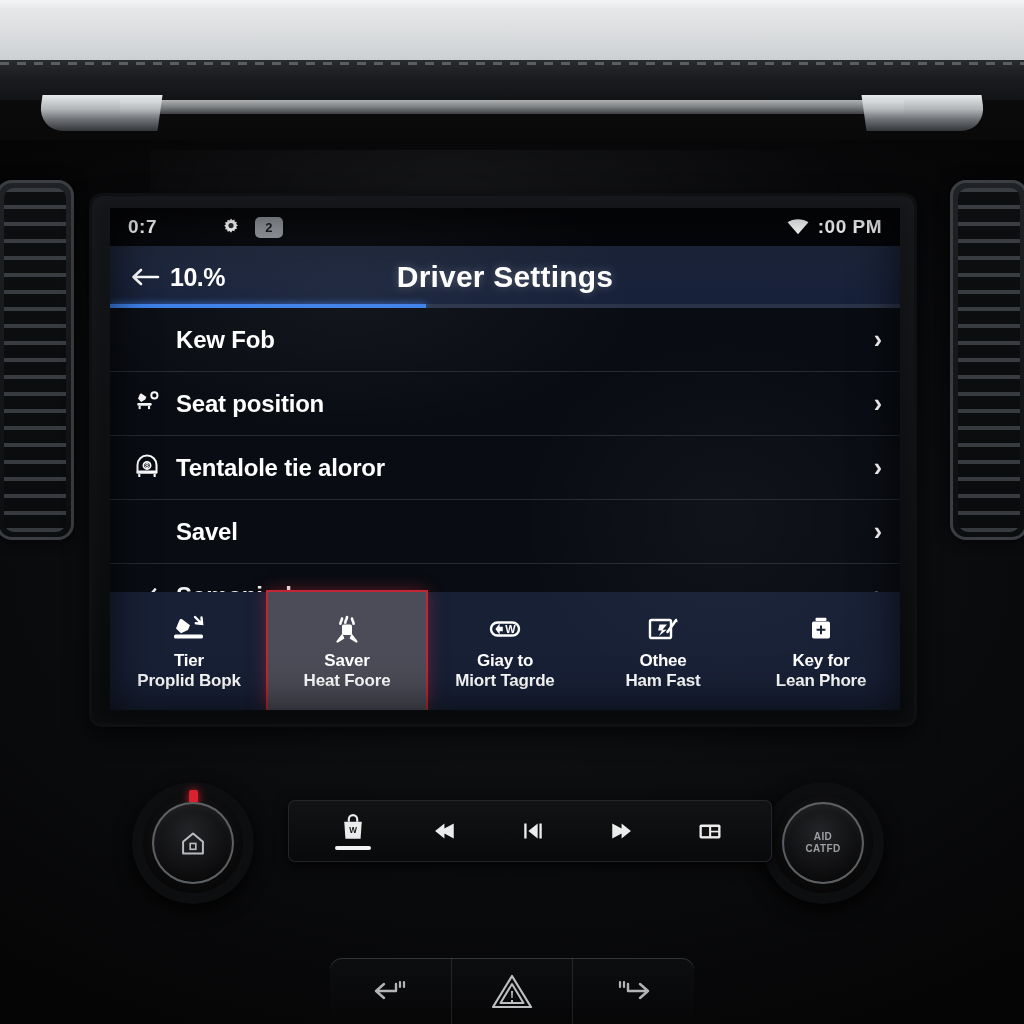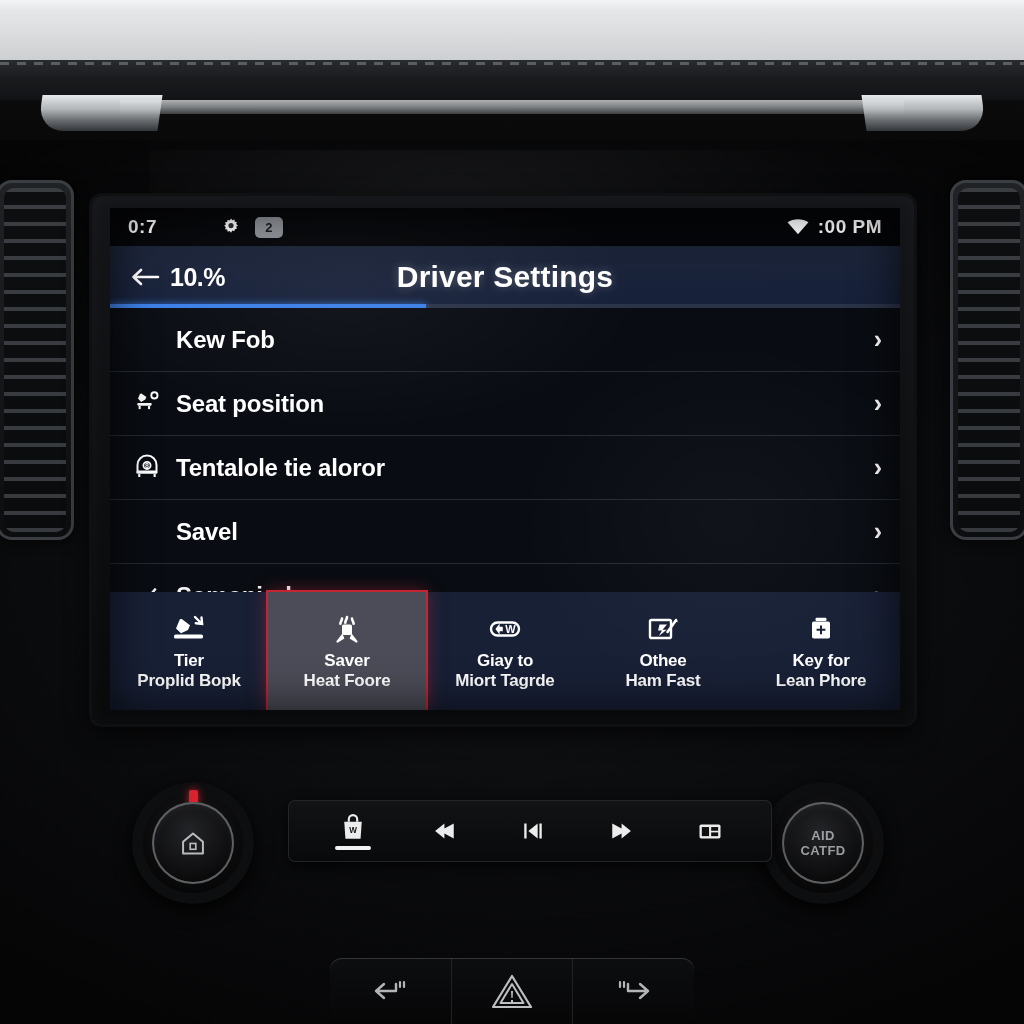--- a/index.html
+++ b/index.html
@@ -96,21 +96,21 @@
     box-shadow:0 6px 18px rgba(0,0,0,.9), inset 0 0 0 11px #0d0e10;}
   .knob .face{position:absolute;left:20px;top:20px;width:82px;height:82px;border-radius:50%;
     background:radial-gradient(circle at 46% 36%,#232427,#0a0a0b 72%);
     box-shadow:inset 0 0 0 2px #5d6164, inset 0 3px 10px rgba(255,255,255,.08);
     display:flex;flex-direction:column;align-items:center;justify-content:center;}
   .knob.left{left:132px;top:782px;}
   .knob.right{left:762px;top:782px;}
   .knob .redmark{position:absolute;left:50%;top:8px;width:9px;height:15px;margin-left:-4px;
     background:#d8222f;border-radius:2px;box-shadow:0 0 9px rgba(216,34,47,.9);}
   .home-ico{width:28px;height:28px;display:block;opacity:.88;}
-  .knob-text{color:#b9bcbf;font-size:13px;font-weight:bold;line-height:1.18;text-align:right;
+  .knob-text{color:#b9bcbf;font-size:10px;font-weight:bold;line-height:1.18;text-align:right;
     opacity:.82;letter-spacing:.4px;}
 
   .media-strip{position:absolute;left:288px;top:800px;width:448px;height:62px;border-radius:7px;
     background:linear-gradient(180deg,#121315,#08090a);
     box-shadow:inset 0 0 0 1px #232528, 0 4px 14px rgba(0,0,0,.8);
     display:flex;align-items:center;justify-content:space-around;padding:0 18px;}
   .mbtn{position:relative;display:flex;flex-direction:column;align-items:center;gap:5px;}
   .mbtn svg{width:30px;height:28px;display:block;opacity:.92;}
   .mbtn .underline{width:36px;height:4px;background:#fff;border-radius:2px;opacity:.95;}
 

